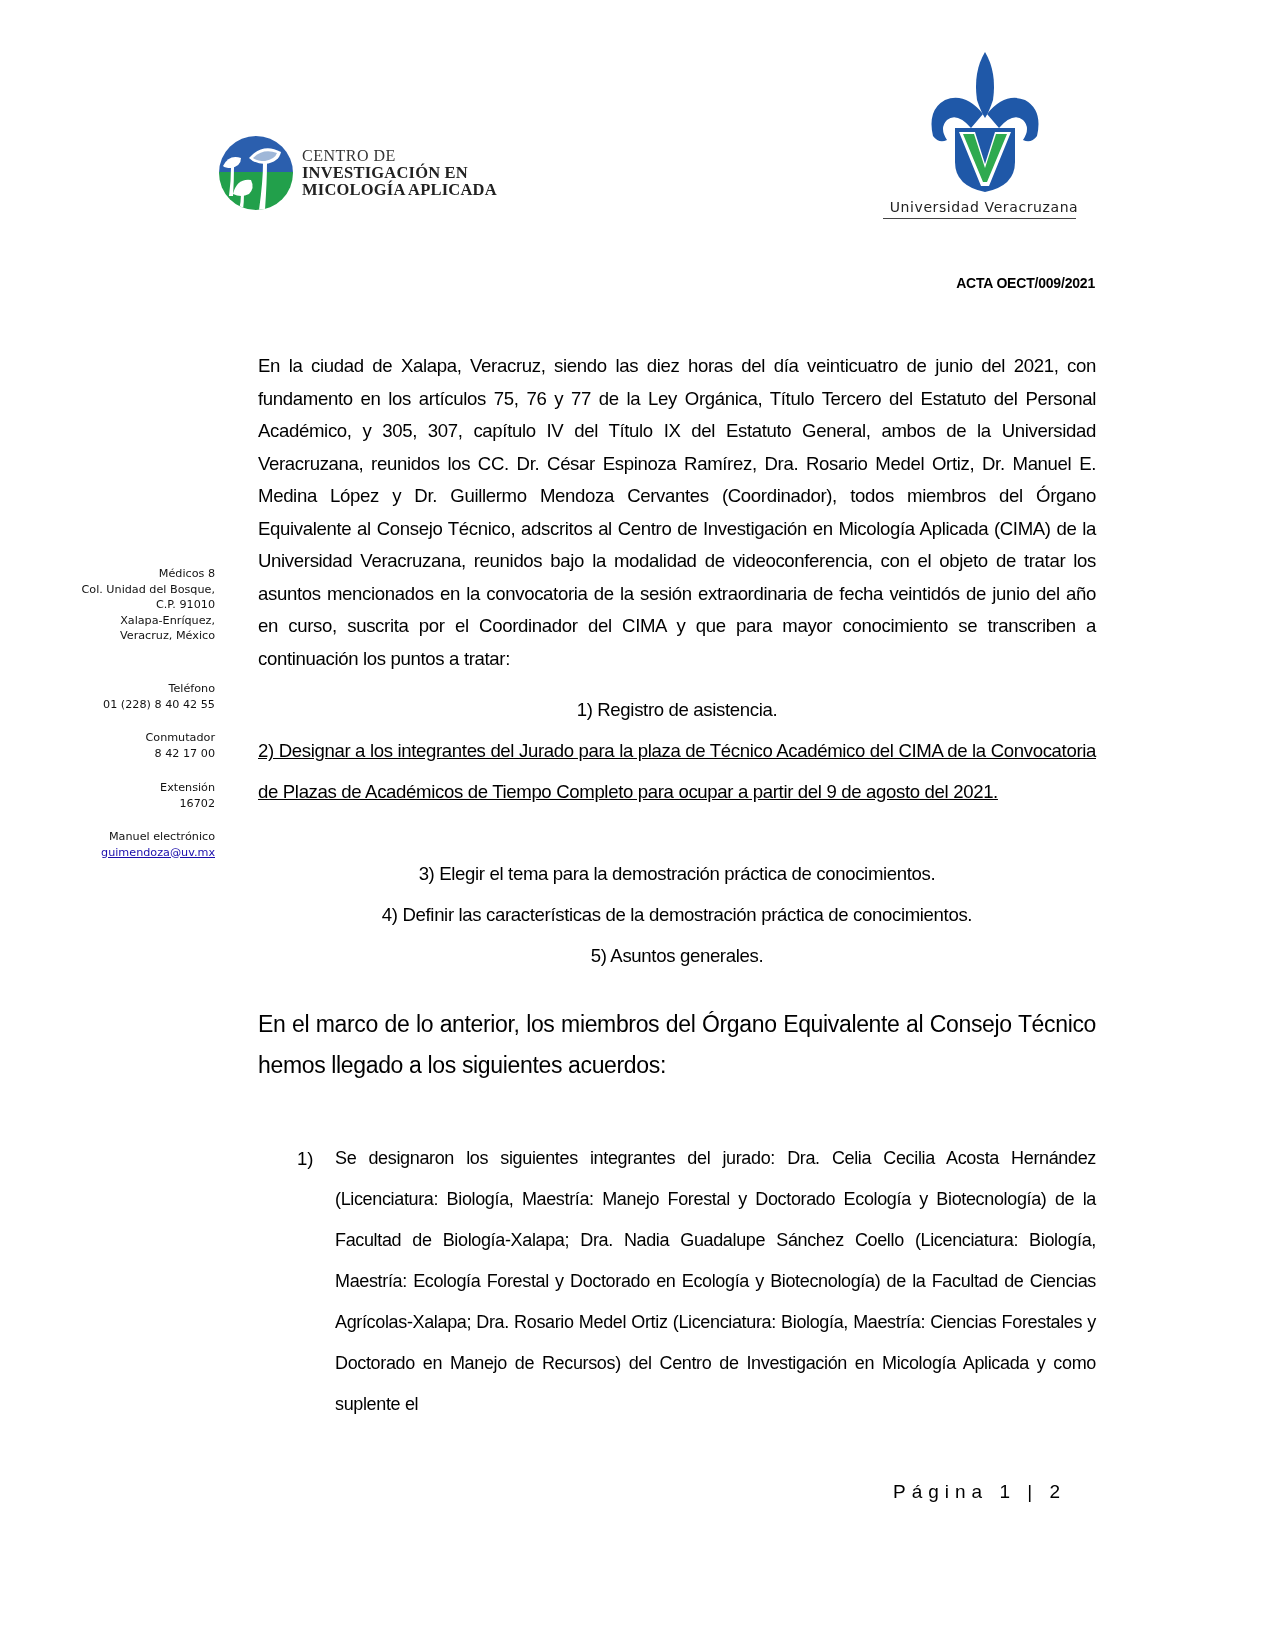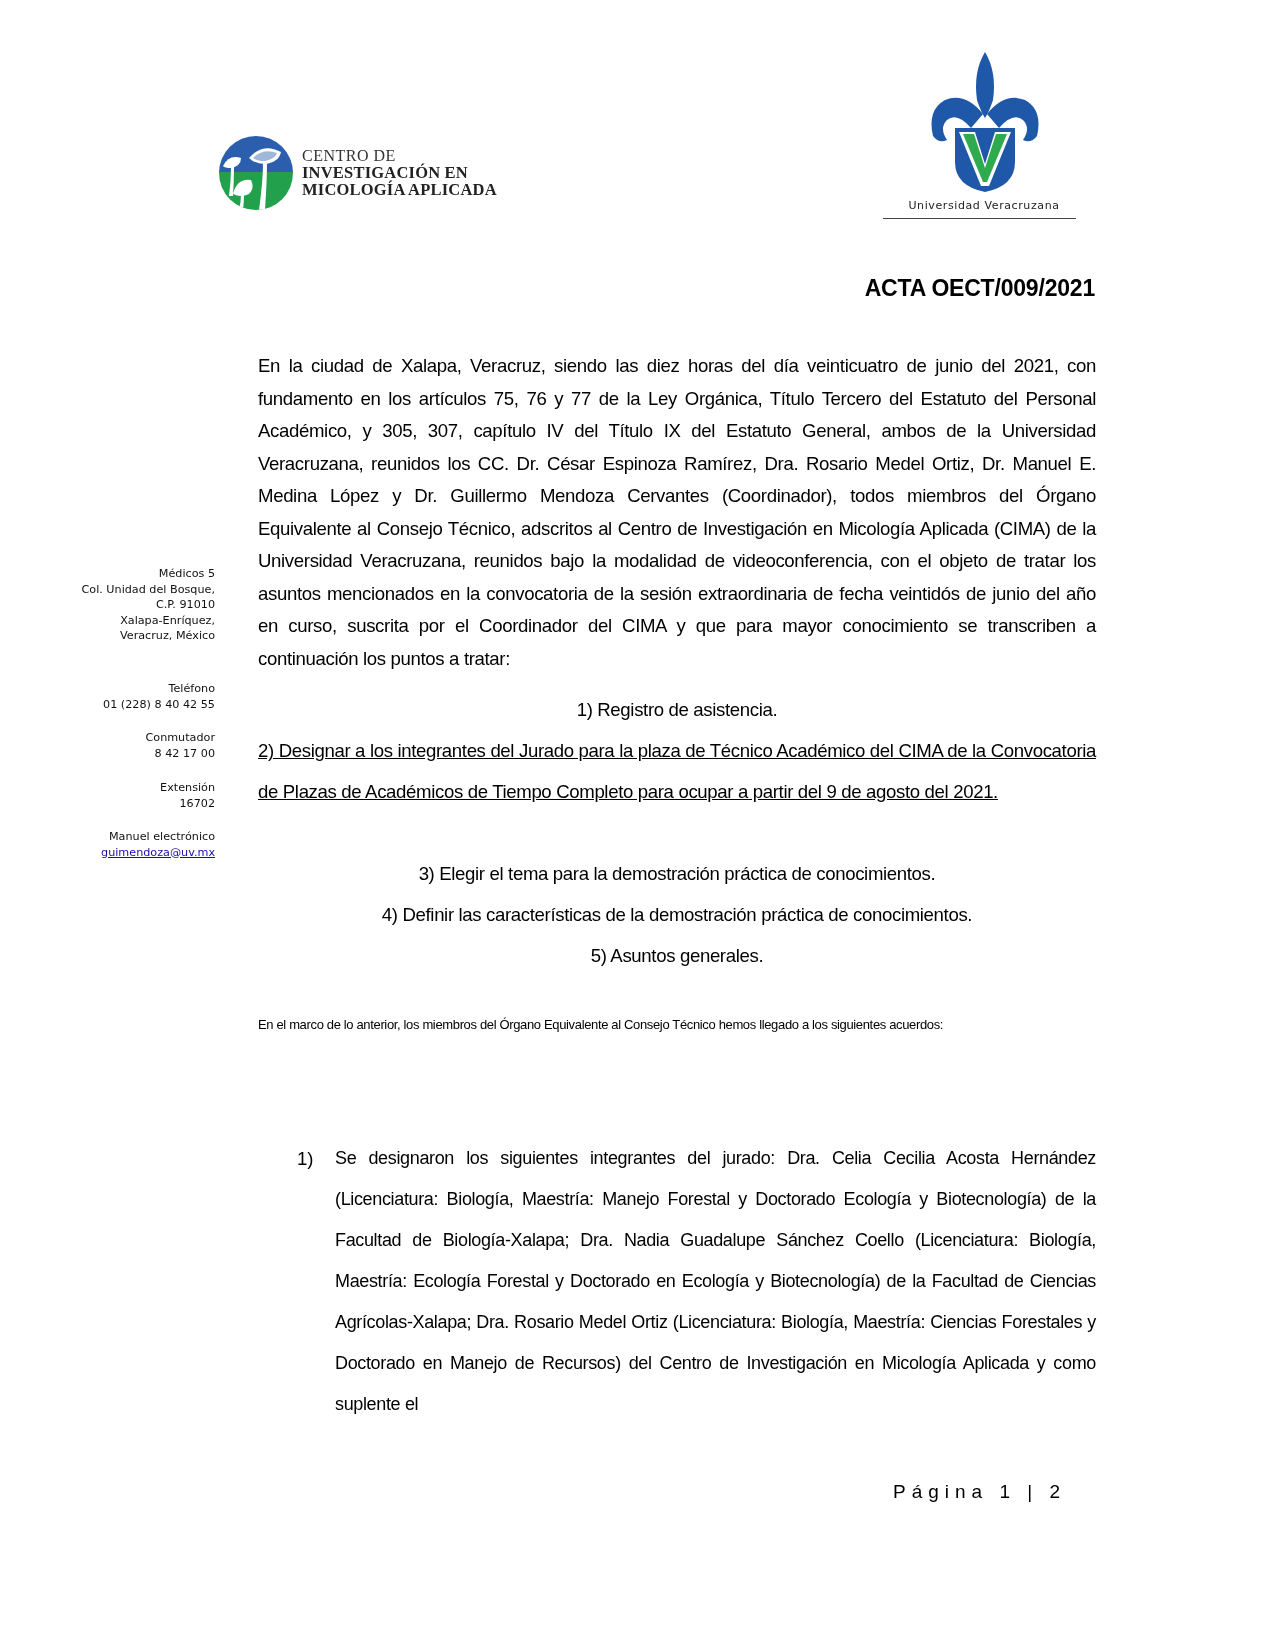--- a/index.html
+++ b/index.html
@@ -7,35 +7,35 @@
   .abs { position:absolute; }
 
   
   .cima-logo { left:219px; top:136px; width:74px; height:74px; }
   .cima-text { left:302px; top:147px; font-family:"Liberation Serif", "DejaVu Serif", serif; color:#222; line-height:17px; }
   .cima-text .l1 { font-size:16px; letter-spacing:0.5px; color:#333; }
   .cima-text .l2, .cima-text .l3 { font-size:16.5px; font-weight:bold; letter-spacing:0.2px; }
 
   
   .uv-logo { left:925px; top:52px; width:120px; height:140px; }
-  .uv-label { left:884px; top:199px; width:200px; text-align:center; font-family:"DejaVu Sans", sans-serif; font-size:11px; letter-spacing:0.6px; color:#222; }
+  .uv-label { left:884px; top:199px; width:200px; text-align:center; font-family:"DejaVu Sans", sans-serif; font-size:14px; letter-spacing:0.6px; color:#222; }
   .uv-underline { left:883px; top:218px; width:193px; height:1px; background:#444; }
 
   
-  .acta-title { right:180px; top:275px; font-family:"Liberation Sans", sans-serif; font-weight:bold; font-size:23px; color:#000; letter-spacing:-0.2px; }
+  .acta-title { right:180px; top:275px; font-family:"Liberation Sans", sans-serif; font-weight:bold; font-size:14px; color:#000; letter-spacing:-0.2px; }
 
   
   .sidebar { left:40px; width:175px; text-align:right; font-family:"DejaVu Sans", sans-serif; font-size:11.2px; line-height:15.5px; color:#111; }
   .sidebar .link { color:#1a0dab; text-decoration:underline; }
 
   
   .para { left:258px; width:838px; font-size:18.6px; line-height:32.5px; text-align:justify; color:#000; font-family:"Liberation Sans", sans-serif; letter-spacing:-0.35px;margin-top:28px; }
   .item { left:258px; width:838px; font-size:18.6px; line-height:41px; color:#000; letter-spacing:-0.35px; text-align:center; }
   .item.justify { text-align:justify;text-decoration:underline; }
-  .para2 { left:258px; width:838px; font-size:13px; line-height:41px; color:#000; letter-spacing:-0.35px; text-align:justify; }
+  .para2 { left:258px; width:838px; font-size:23px; line-height:41px; color:#000; letter-spacing:-0.35px; text-align:justify; }
 
   .agree-num { left:297px; font-size:18.6px; line-height:41px; color:#000; }
   .agree-text { left:335px; width:761px; font-size:18px; line-height:41px; color:#000; letter-spacing:-0.35px; text-align:justify; }
 
   .footer-page { left:893px; top:1481px; font-size:19px; letter-spacing:6px; color:#000; }
 </style>
 </head>
 <body>
 
 <div class="abs cima-logo">
@@ -80,21 +80,21 @@
     <path d="M34 80 L50 80 L60 112 L70 80 L86 80 L64 134 L56 134 Z" fill="#ffffff"></path>
     <path d="M38 82 L49 82 L60 116 L71 82 L82 82 L62 130 L58 130 Z" fill="#2faa4f"></path>
   </svg>
 </div>
 <div class="abs uv-label">Universidad Veracruzana</div>
 <div class="abs uv-underline"></div>
 
 <div class="abs acta-title">ACTA OECT/009/2021</div>
 
 <div class="abs sidebar" style="top:566px;">
-  <div>Médicos 5</div>
+  <div>Médicos 8</div>
   <div>Col. Unidad del Bosque,</div>
   <div>C.P. 91010</div>
   <div>Xalapa-Enríquez,</div>
   <div>Veracruz, México</div>
 </div>
 <div class="abs sidebar" style="top:681px;">
   <div>Teléfono</div>
   <div>01 (228) 8 40 42 55</div>
 </div>
 <div class="abs sidebar" style="top:730px;">

